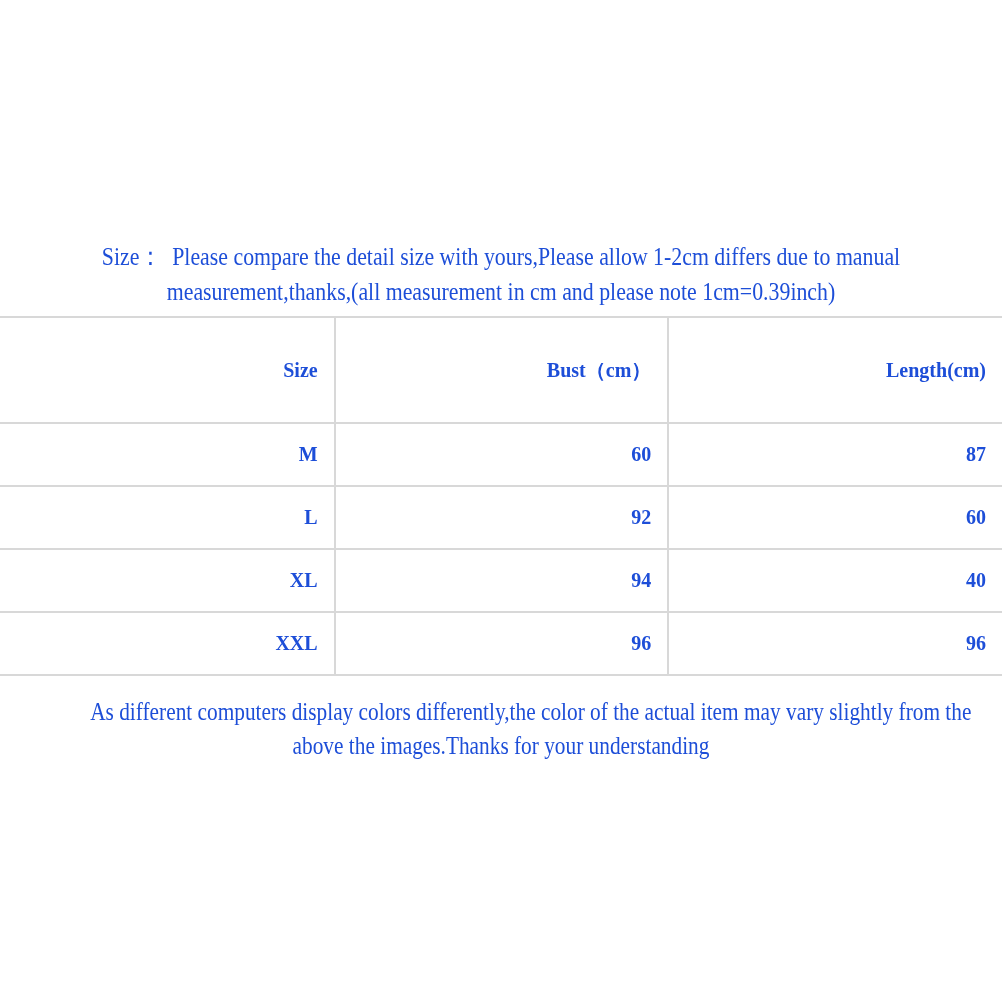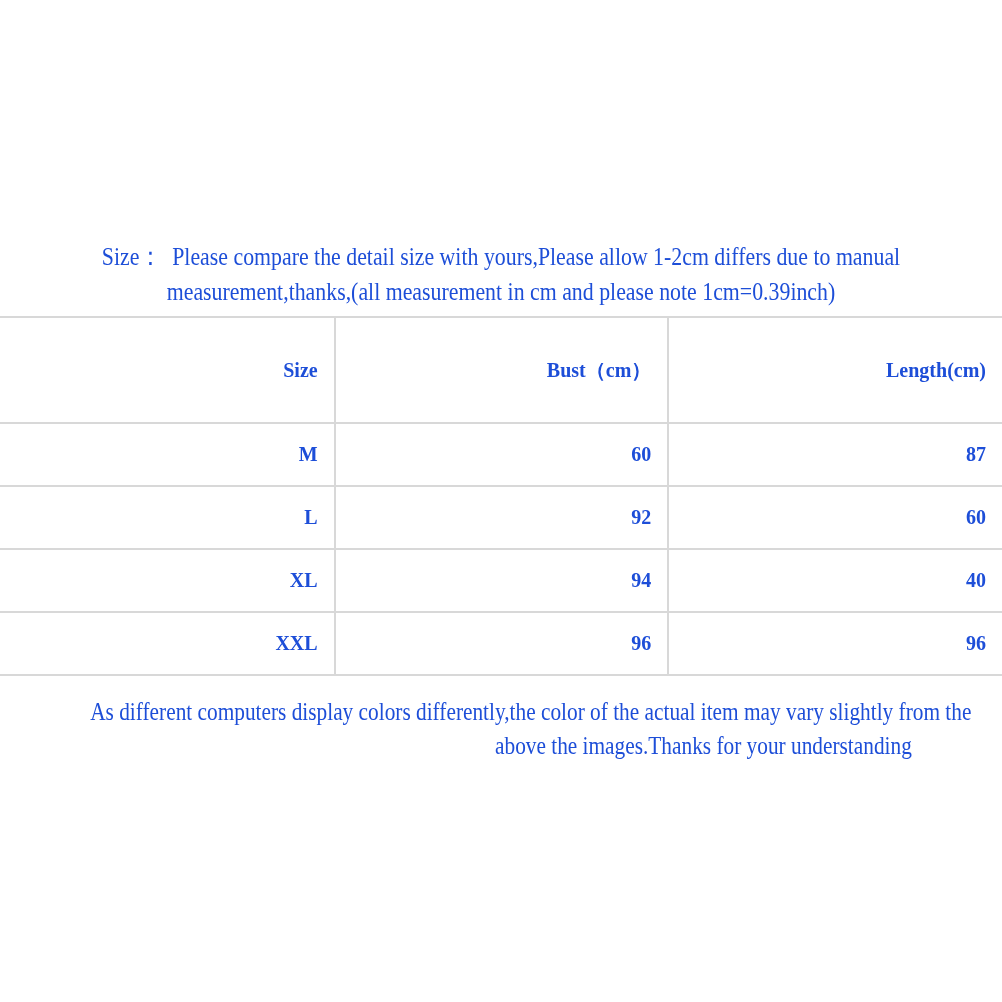--- a/index.html
+++ b/index.html
@@ -44,21 +44,21 @@
     font-weight: bold;
     font-size: 20px;
     padding: 16px;
     background: #ffffff;
   }
   #size-table th:first-child, #size-table td:first-child { border-left: none; }
   #size-table th:last-child,  #size-table td:last-child  { border-right: none; }
   #size-table thead tr { height: 106px; }
   #size-table tbody tr { height: 63px; }
   
-  #footer-note { top: 695px; text-align: right; }
+  #footer-note { top: 695px; }
   .footer-line {
     height: 34px;
     line-height: 34px;
     font-size: 26px;
     white-space: pre;
     transform: scaleX(0.82);
     transform-origin: 50% 50%;
   }
 </style>
 </head>

